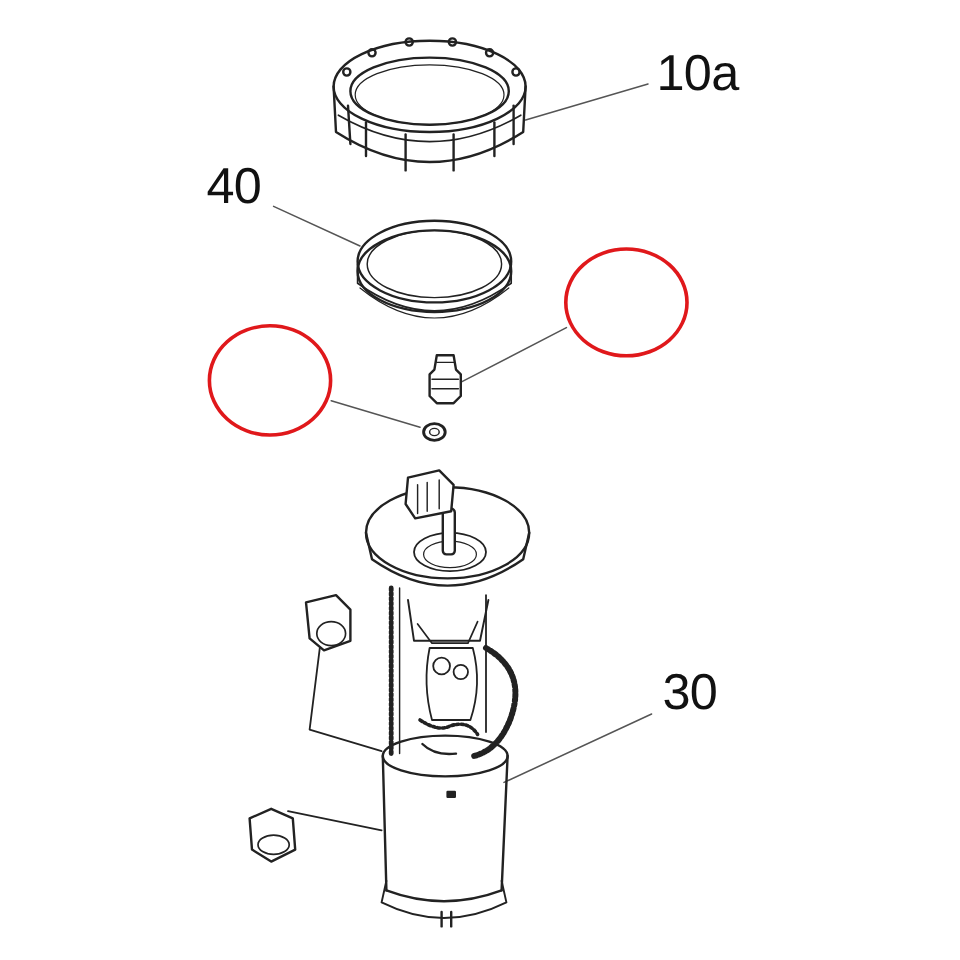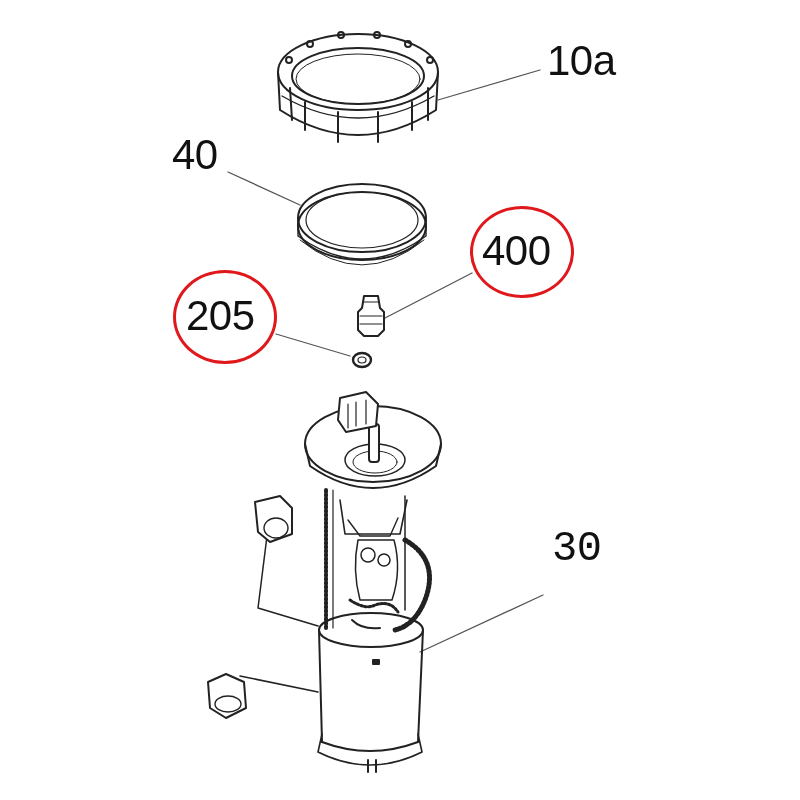--- a/index.html
+++ b/index.html
@@ -116,19 +116,17 @@
         <path d="M208 682 L226 674 L244 682 L246 708 L226 718 L210 708 Z" fill="#fff"></path>
         <ellipse cx="228" cy="704" rx="13" ry="8" stroke-width="1.4"></ellipse>
       </g>
     </g>
   </svg>
 
   <div class="label" style="left:547px; top:40px;text-align:right;">10a</div>
   <div class="label" style="left:172px; top:134px;">40</div>
 
   <div class="ring-mark" style="left:470px; top:206px; width:104px; height:92px;"></div>
-  <div class="label" style="left:482px; top:230px;">400</div>
 
   <div class="ring-mark" style="left:173px; top:270px; width:104px; height:94px;"></div>
-  <div class="label" style="left:186px; top:295px;">205</div>
 
-  <div class="label" style="left:552px; top:528px;font-family:Liberation Mono, monospace;">30</div>
+  <div class="label" style="left:552px; top:556px;">30</div>
 </div>
 
 </body></html>

